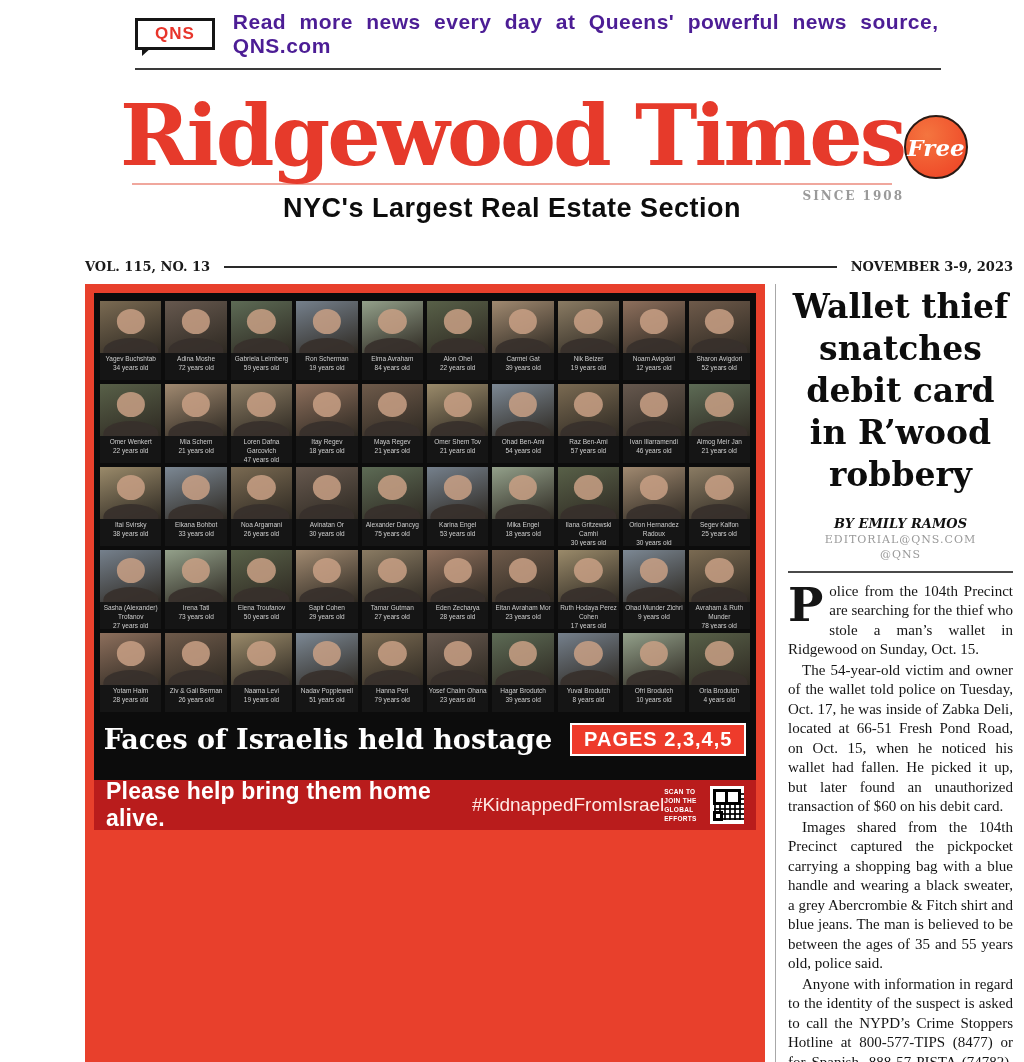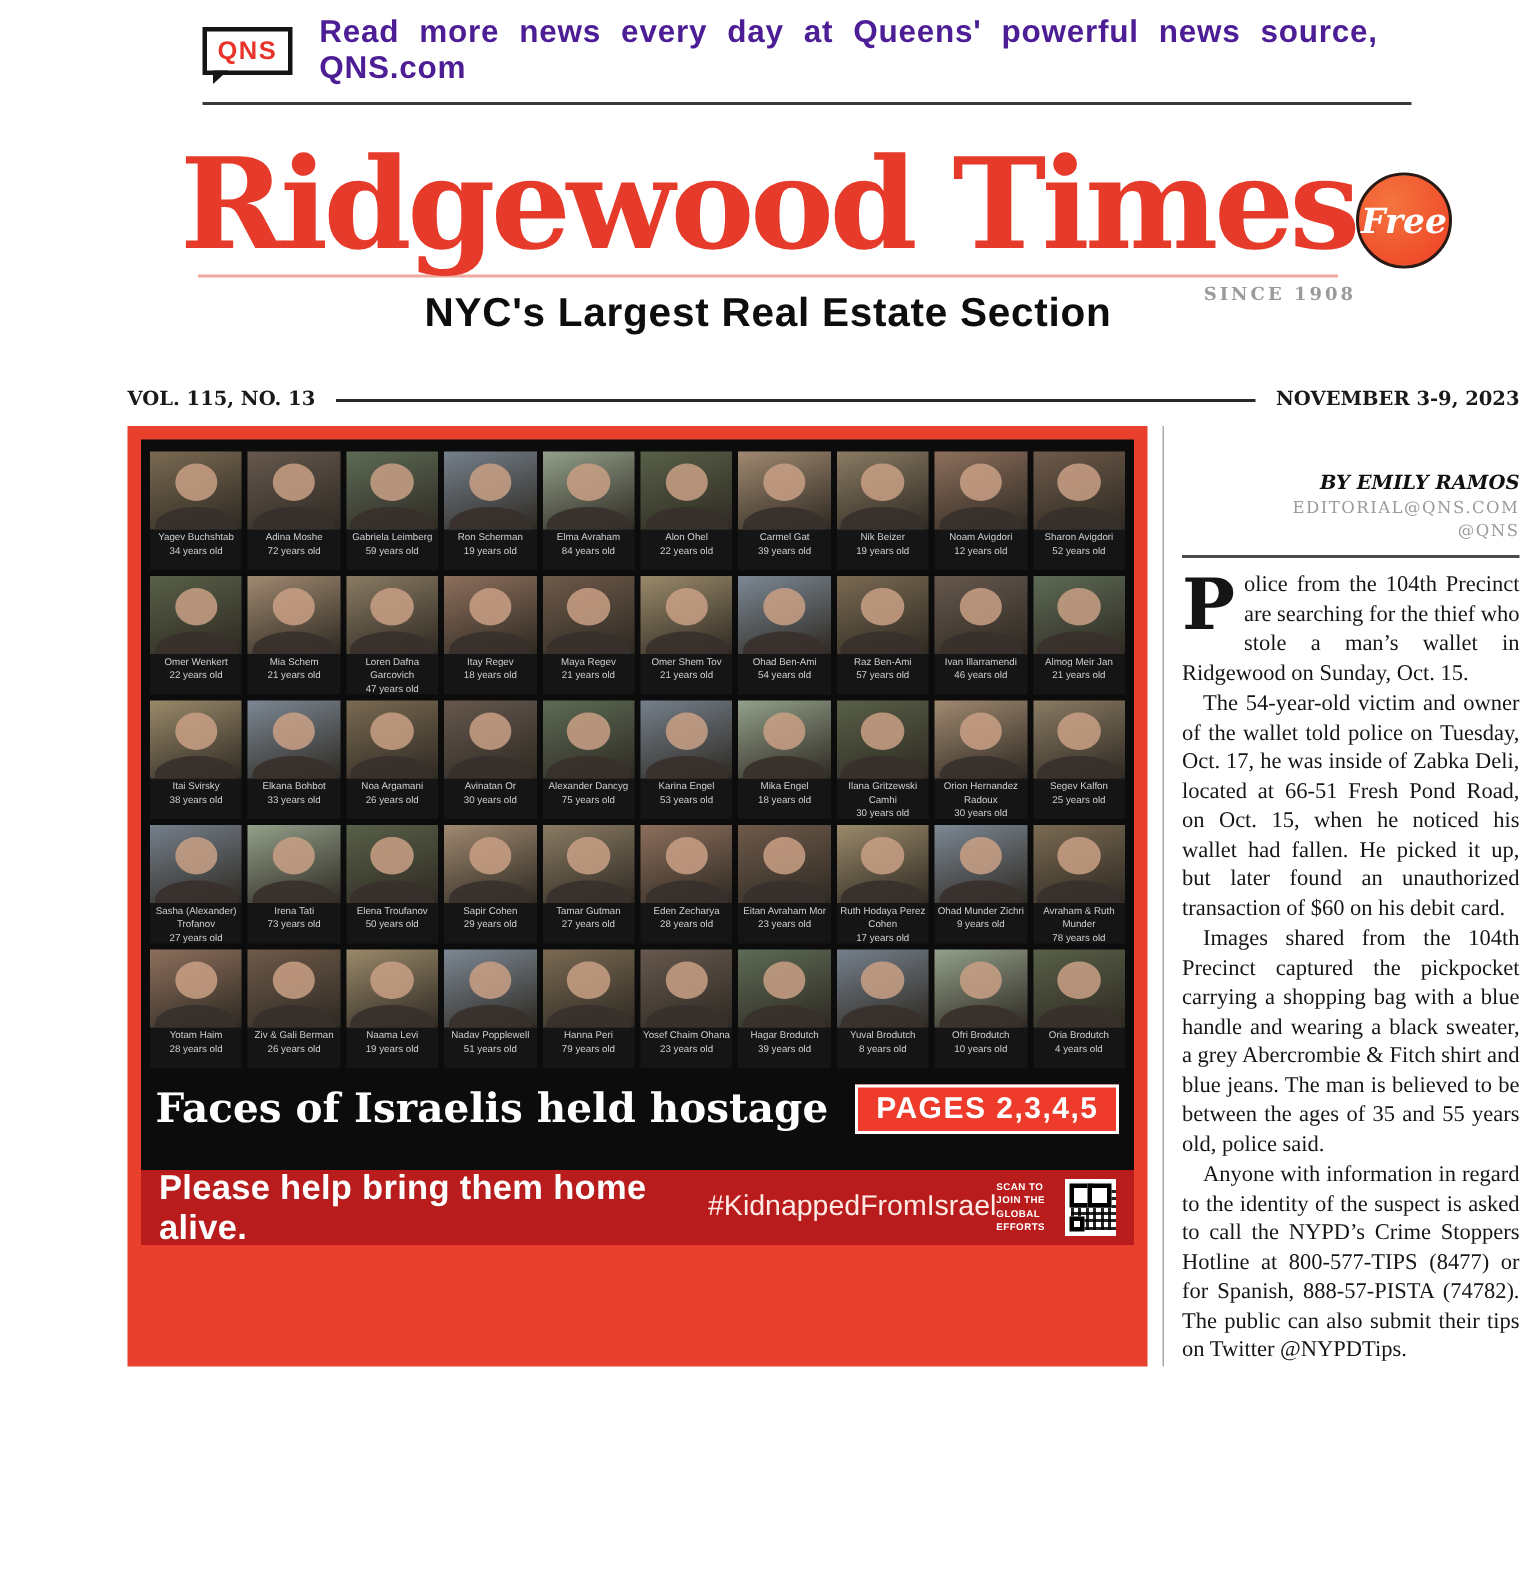--- a/index.html
+++ b/index.html
@@ -2,21 +2,21 @@
 <html><head>
 <meta charset="utf-8">
 <style>
   * { margin:0; padding:0; box-sizing:border-box; }
   html,body { width:1024px; background:#fff; font-family:"Liberation Sans", sans-serif; color:#111; }
   .page { width:1024px; height:1062px; overflow:hidden; position:relative; background:#fff; }
 
   
   .promo { margin:10px 0 0 135px; width:806px; display:flex; align-items:center; gap:18px;
            border-bottom:2px solid #3a3a3a; padding-bottom:10px; }
-  .qns-logo { position:relative; border:3px solid #151515; background:#fff; padding:3px 7px;
+  .qns-logo { position:relative; border:3px solid #151515; background:#fff; padding:3px 17px;
               font-weight:bold; font-size:17px; color:#e8352b; letter-spacing:1px; }
   .qns-logo:after { content:""; position:absolute; left:4px; bottom:-9px; width:0; height:0;
               border-left:10px solid #151515; border-bottom:9px solid transparent; }
   .promo-text { font-weight:bold; font-size:21px; letter-spacing:.5px; word-spacing:7px; color:#4c1d95; }
 
   
   .masthead { position:relative; height:158px; margin-top:23px; }
   .mast-title { text-align:center; font-family:"DejaVu Serif", serif; font-weight:bold;
                 font-size:84px; line-height:1.02; color:#e63a2b; letter-spacing:-3px; }
   .free-badge { position:absolute; right:56px; top:22px; width:64px; height:64px; border-radius:50%;
@@ -68,21 +68,21 @@
         background-size:30px 30px; background-position:4px 4px; background-repeat:no-repeat; }
   .qr:before, .qr:after, .qr b { content:""; position:absolute; width:10px; height:10px;
         background:#fff; border:3px solid #000; }
   .qr:before { left:3px; top:3px; } .qr:after { right:3px; top:3px; }
   .qr b { left:3px; bottom:3px; display:block; }
 
   
   .article { flex:1; border-left:1px solid #a8a8a8; margin-left:10px; padding-left:12px; }
   .art-headline { font-family:"DejaVu Serif", serif; font-weight:bold; font-size:33px;
                   line-height:1.27; text-align:center; color:#0d0d0d; margin-top:2px; }
-  .byline { text-align:right; margin-top:31px; }
+  .byline { text-align:center; margin-top:20px; }
   .byline .by { font-family:"DejaVu Serif", serif; font-style:italic; font-weight:bold; font-size:13px; }
   .byline .sub { font-family:"DejaVu Serif", serif; font-size:11px; color:#9a9a9a; letter-spacing:1px; margin-top:2px; }
   .art-rule { border-top:2px solid #4a4a4a; margin:10px 0 9px 0; }
   .art-body p { font-family:"Liberation Serif", serif; font-size:15px; line-height:1.3;
                 text-align:justify; color:#151515; }
   .art-body p + p { text-indent:14px; margin-top:1px; }
   .dropcap { float:left; font-family:"DejaVu Serif", serif; font-weight:bold; font-size:47px;
              line-height:.8; padding:4px 6px 0 0; }
 </style>
 </head>
@@ -624,20 +624,21 @@
         <span class="plea">Please help bring them home alive.</span>
         <span class="hashtag">#KidnappedFromIsrael</span>
         <span class="scan-text">SCAN TO JOIN THE GLOBAL EFFORTS</span>
         <span class="qr">
             <b></b>
           </span>
       </div>
     </div>
 
     <div class="article">
+      <div class="art-headline">Wallet thief snatches debit card in R’wood robbery</div>
       <div class="byline">
         <div class="by">BY EMILY RAMOS</div>
         <div class="sub">EDITORIAL@QNS.COM</div>
         <div class="sub">@QNS</div>
       </div>
       <div class="art-rule"></div>
       <div class="art-body">
           <p><span class="dropcap">P</span>olice from the 104th Precinct are searching for the thief who stole a man’s wallet in Ridgewood on Sunday, Oct. 15.</p>
           <p>The 54-year-old victim and owner of the wallet told police on Tuesday, Oct. 17, he was inside of Zabka Deli, located at 66-51 Fresh Pond Road, on Oct. 15, when he noticed his wallet had fallen. He picked it up, but later found an unauthorized transaction of $60 on his debit card.</p>
           <p>Images shared from the 104th Precinct captured the pickpocket carrying a shopping bag with a blue handle and wearing a black sweater, a grey Abercrombie &amp; Fitch shirt and blue jeans. The man is believed to be between the ages of 35 and 55 years old, police said.</p>

